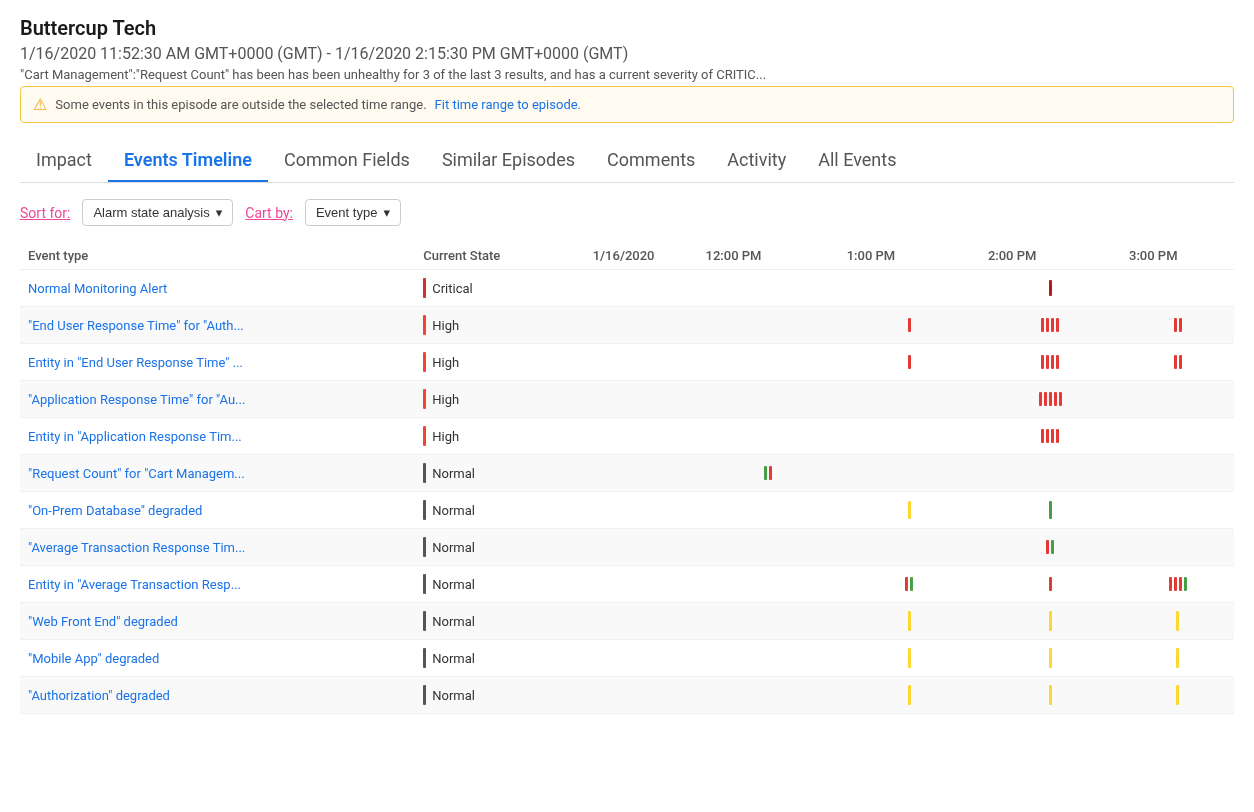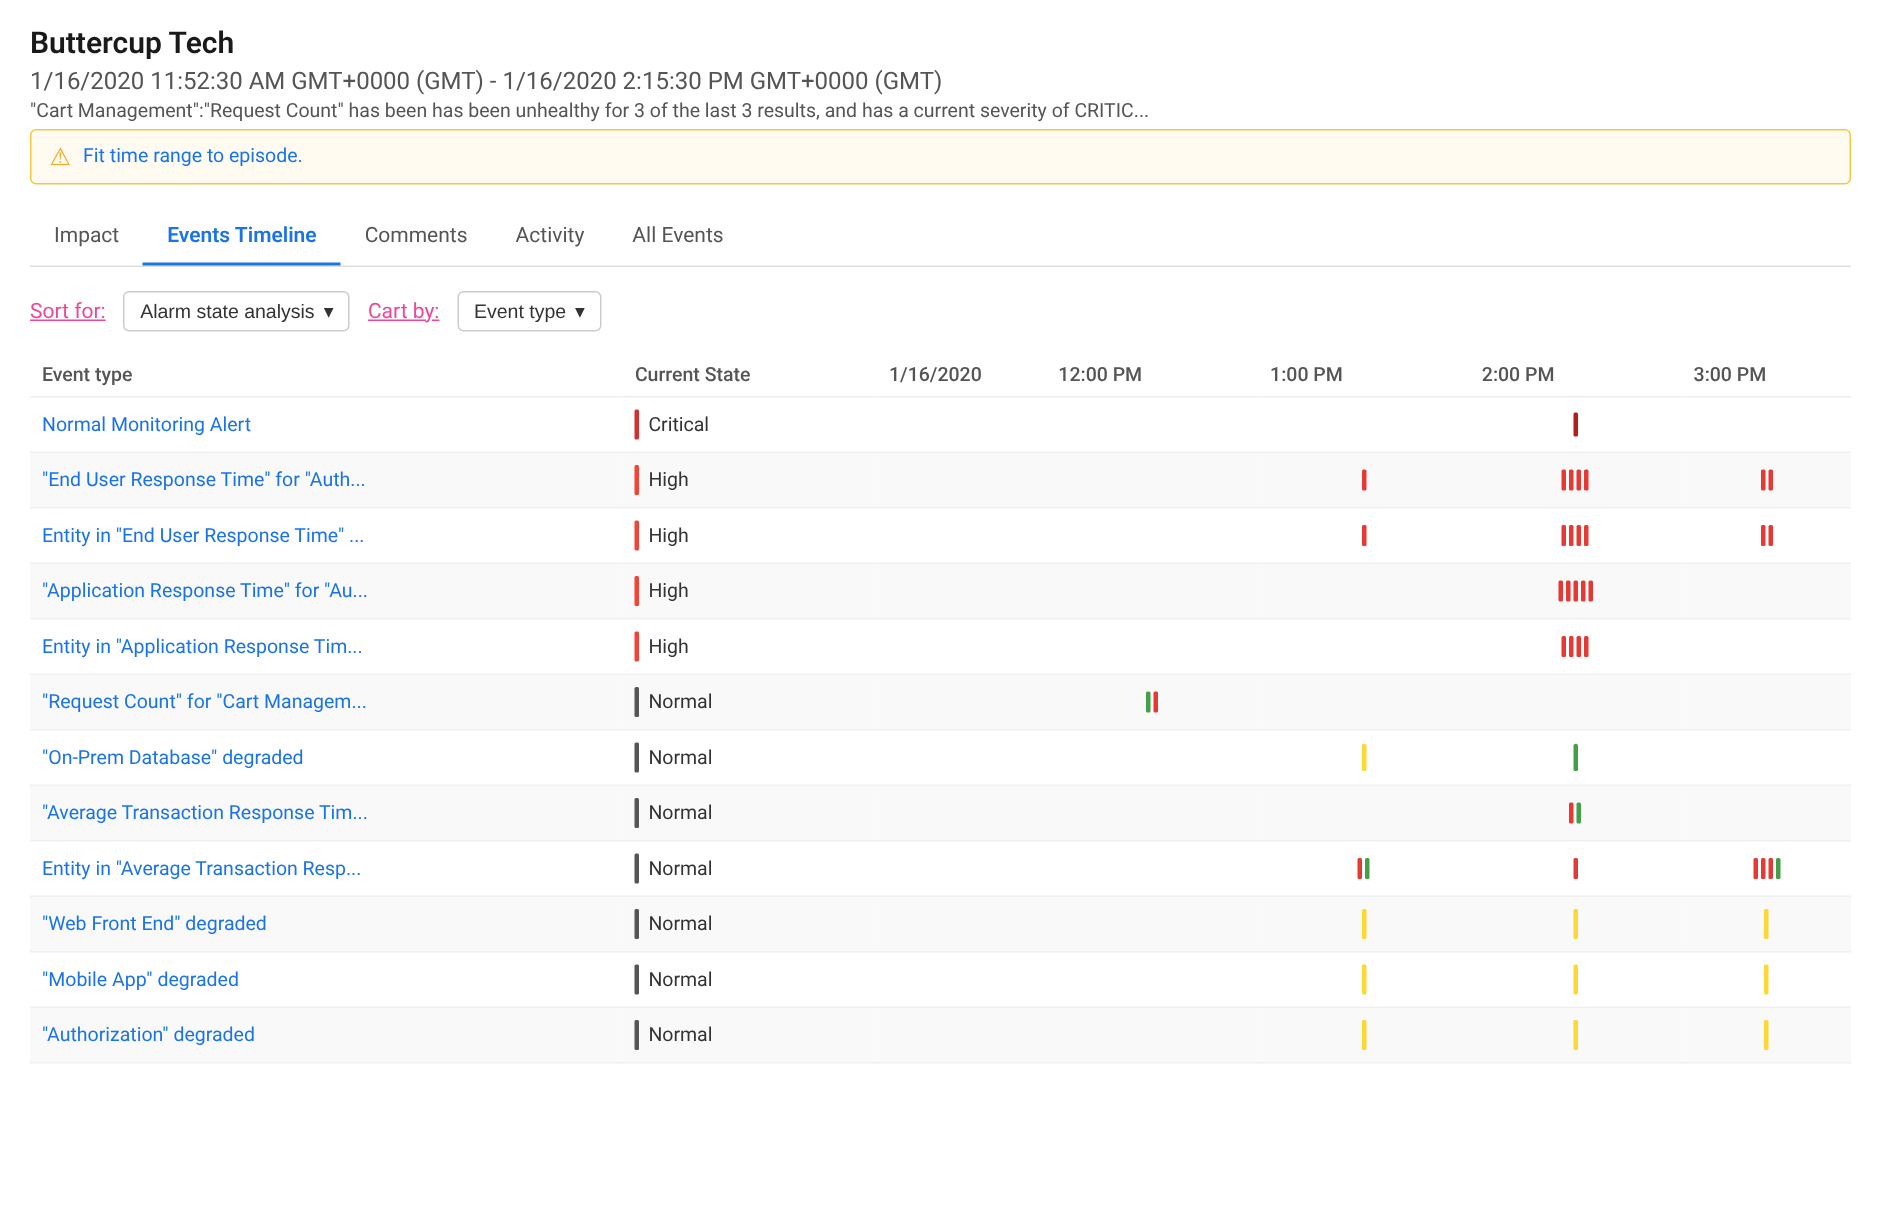--- a/index.html
+++ b/index.html
@@ -57,21 +57,21 @@
     }
     .tabs {
       display: flex;
       border-bottom: 1px solid #ddd;
       margin-bottom: 16px;
       gap: 0;
     }
     .tab {
       padding: 10px 16px;
       cursor: pointer;
-      font-size: 14px;
+      font-size: 18px;
       color: #555;
       border-bottom: 2px solid transparent;
       white-space: nowrap;
     }
     .tab.active {
       color: #1a73e8;
       border-bottom: 2px solid #1a73e8;
       font-weight: 600;
     }
     .controls {
@@ -167,26 +167,29 @@
 <body>
 
 <div>
   <div class="header-title">Buttercup Tech</div>
   <div class="header-time">1/16/2020 11:52:30 AM GMT+0000 (GMT) - 1/16/2020 2:15:30 PM GMT+0000 (GMT)</div>
   <div class="header-desc">"Cart Management":"Request Count" has been has been unhealthy for 3 of the last 3 results, and has a current severity of CRITIC...</div>
 </div>
 
 <div class="warning-bar">
   <span class="warning-icon">⚠</span>
+  <span>Some events in this episode are outside the selected time range.</span>
   <a href="#">Fit time range to episode.</a>
 </div>
 
 <div class="tabs" id="tabs-container">
     <div class="tab">Impact</div>
     <div class="tab active">Events Timeline</div>
+    <div class="tab">Common Fields</div>
+    <div class="tab">Similar Episodes</div>
     <div class="tab">Comments</div>
     <div class="tab">Activity</div>
     <div class="tab">All Events</div>
   </div>
 
 <div class="controls">
   <span class="control-label">Sort for:</span>
   <button class="dropdown-btn">
     <span>Alarm state analysis</span>
     <span>▾</span>

